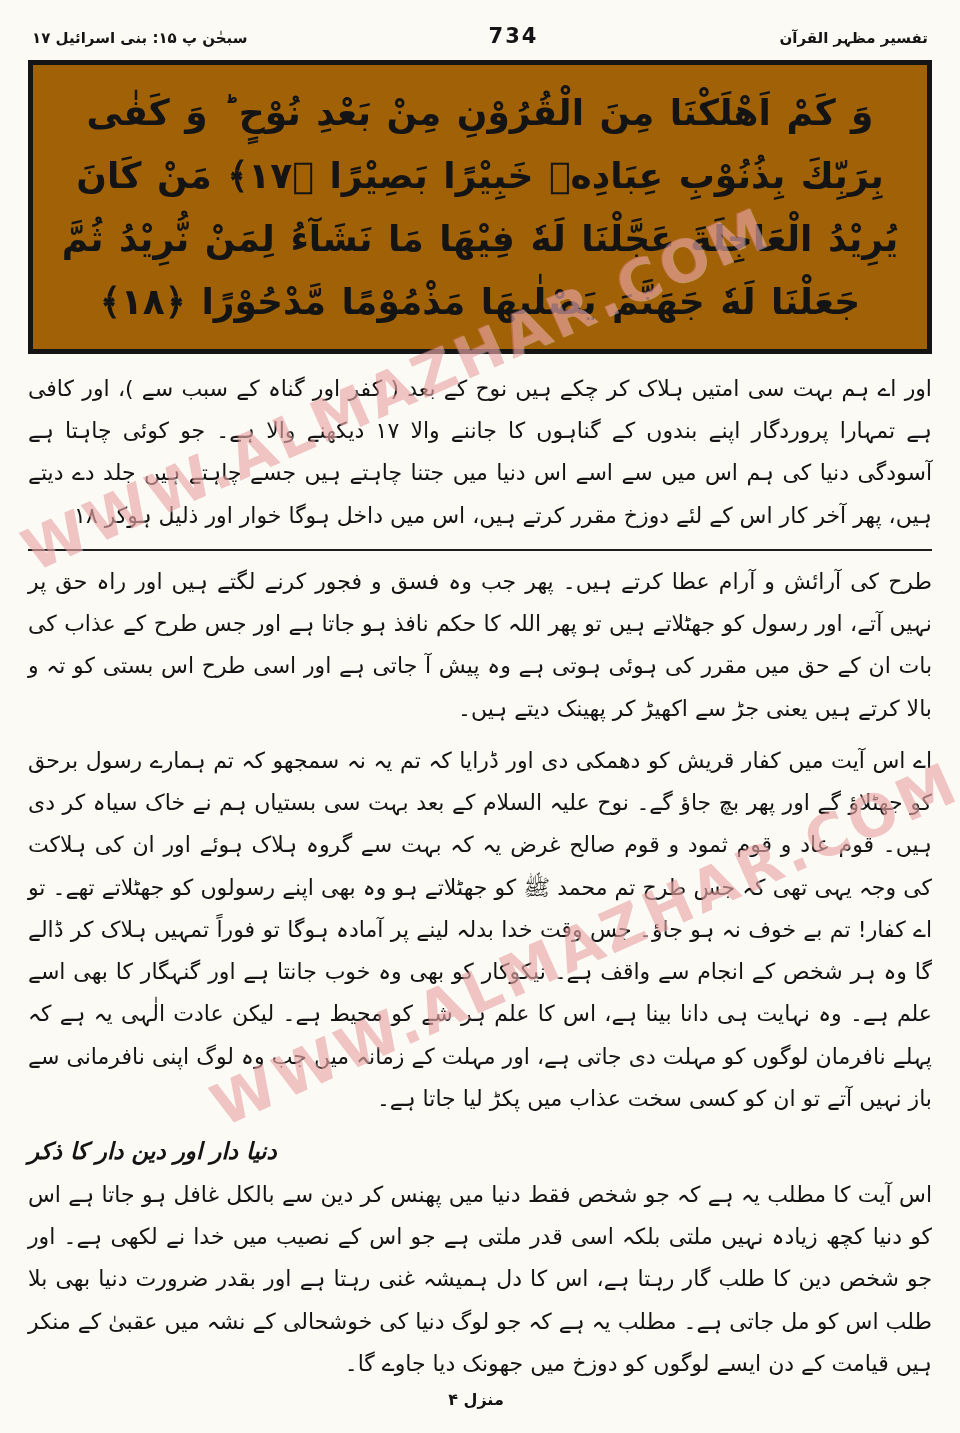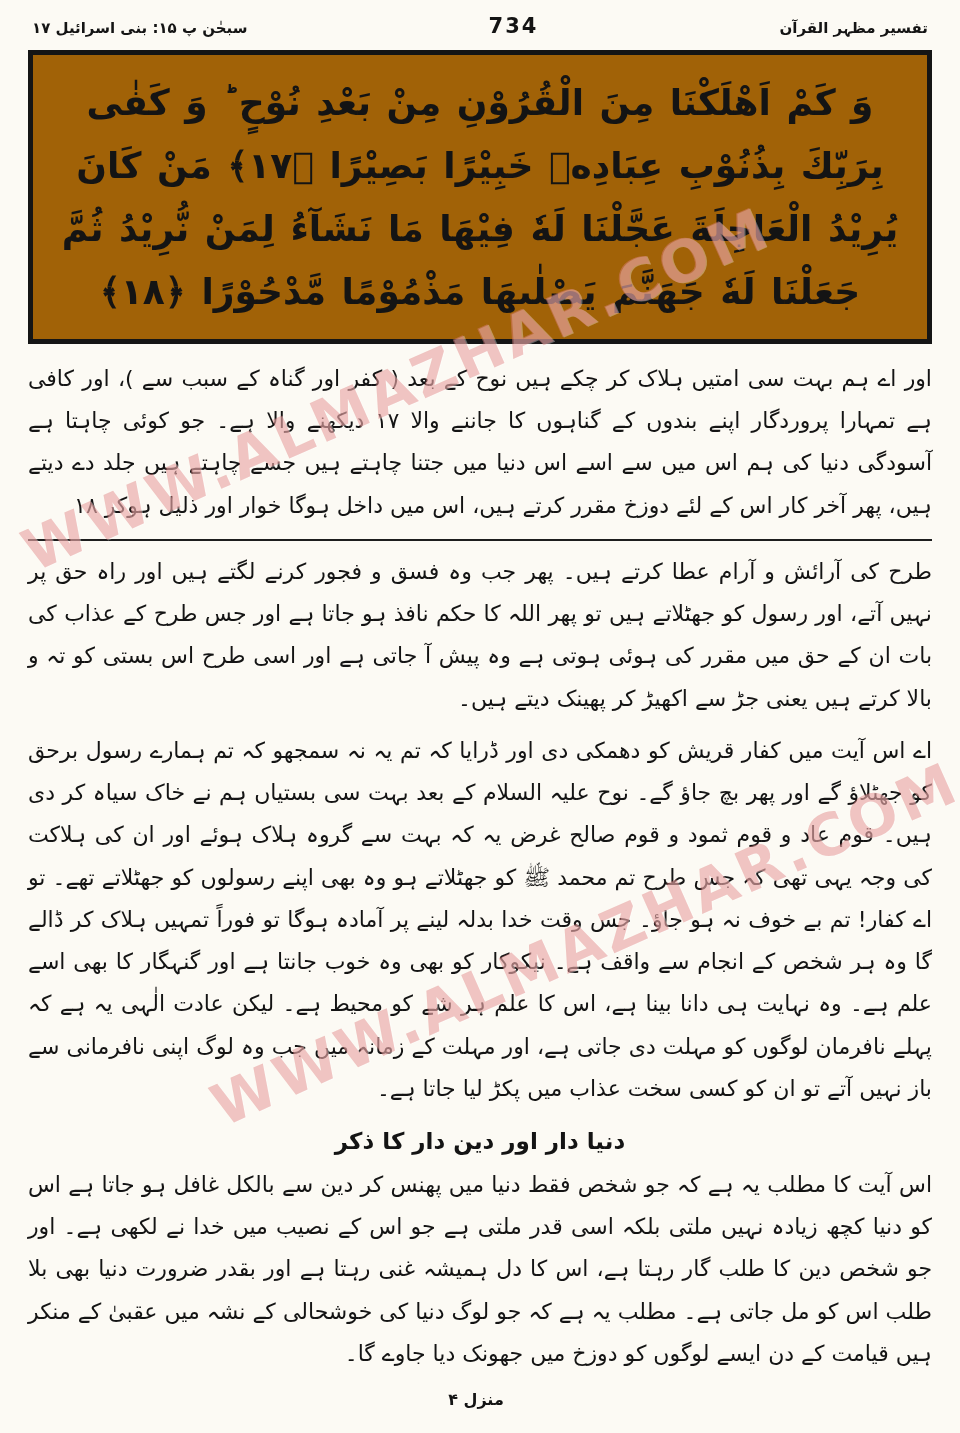--- a/index.html
+++ b/index.html
@@ -5,21 +5,21 @@
   * { box-sizing: border-box; }
   html, body { margin: 0; padding: 0; background: #6b6b6b; }
   .page {
     position: relative;
     width: 960px;
     height: 1433px;
     margin: 0 auto;
     background: #fcfaf4;
     color: #141414;
     font-family: "DejaVu Sans", sans-serif;
-    padding: 14px 28px 0 28px;
+    padding: 24px 28px 0 28px;
     overflow: hidden;
   }
   
   .page-header {
     direction: ltr;
     display: flex;
     justify-content: space-between;
     align-items: baseline;
     font-size: 15px;
     padding: 0 4px 8px 4px;
@@ -55,24 +55,25 @@
     margin: 10px 0;
   }
   .translation { margin-top: 2px; }
   .divider {
     border: none;
     border-top: 2px solid #1d1d1d;
     margin: 12px 0 10px 0;
   }
   .heading {
     direction: rtl;
-    text-align: center;
+    text-align: left;
     font-size: 23px;
     font-weight: bold;
     margin: 18px 0 6px 0;
+    font-style: italic;
   }
   .page-footer {
     position: absolute;
     left: 0; right: 8px;
     bottom: 24px;
     text-align: center;
     font-size: 16px;
     font-weight: bold;
   }
 

